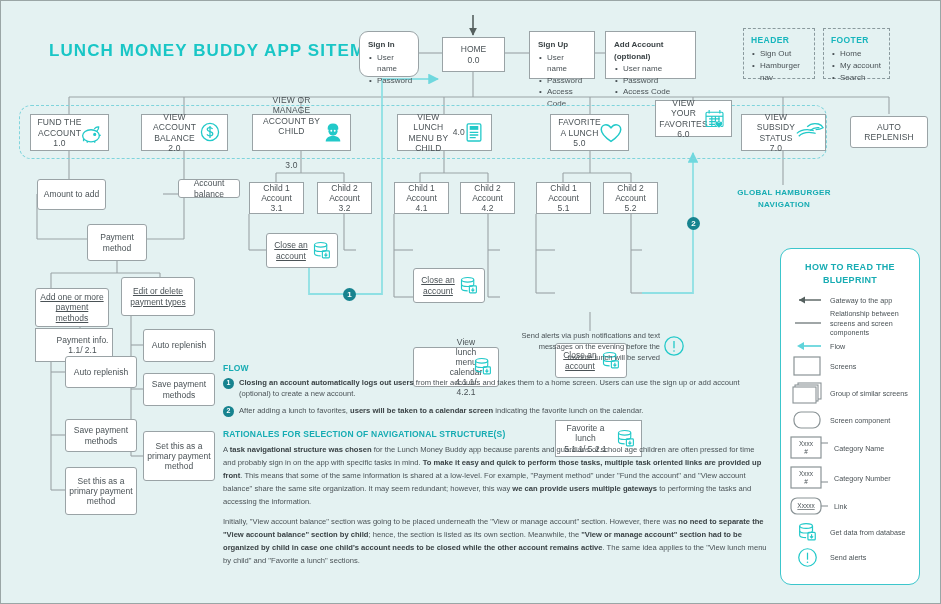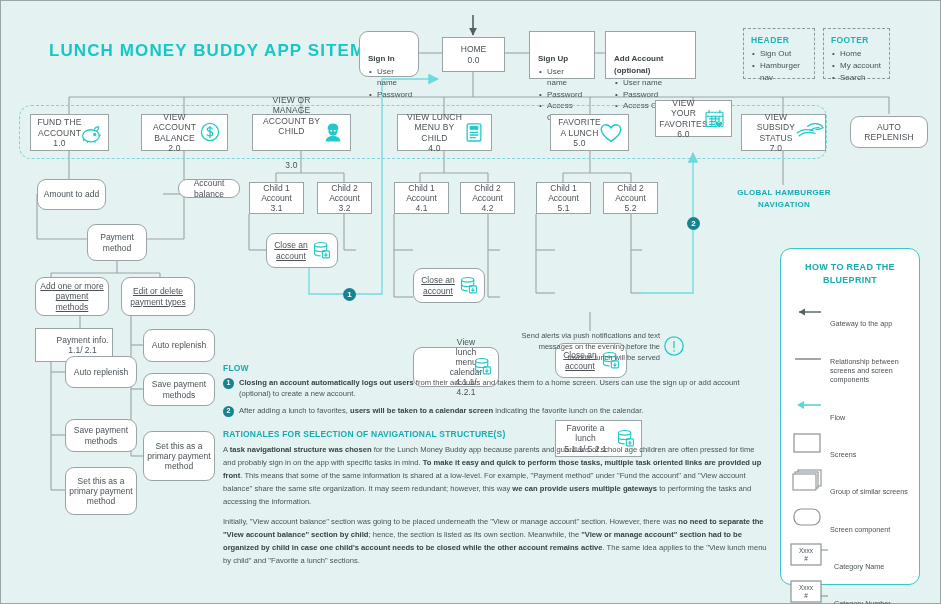--- a/index.html
+++ b/index.html
@@ -23,40 +23,40 @@
     position:absolute; left:48px; top:40px;
     font-size:17px; font-weight:bold; letter-spacing:1.1px;
     color:#19c6c6;
   }
 
   
   .node { position:absolute; background:#fff; border:1px solid #9aa3a6;
           display:flex; align-items:center; justify-content:center;
           text-align:center; line-height:1.18; color:#4a5256; }
   .rect { border-radius:0; }
-  .round { border-radius:9px; }
+  .round { border-radius:3px; }
   .stack::before, .stack::after {
     content:""; position:absolute; background:#fff; border:1px solid #9aa3a6; z-index:-1;
   }
   .stack::before { left:5px; top:5px; right:-5px; bottom:-5px; }
   .stack::after  { left:9px; top:9px; right:-9px; bottom:-9px; }
 
   .section-node { font-size:8.5px; letter-spacing:.15px; padding:4px 6px; }
   .section-node .txt { display:block; }
   .section-node .ico { position:absolute; right:4px; top:50%; transform:translateY(-50%); width:26px; height:26px; }
   .section-node.with-ico { padding-right:26px; }
 
   .small { font-size:8.5px; }
 
   .underline-link { text-decoration:underline; }
 
   .info-box { position:absolute; background:#fff; border:1px solid #9aa3a6;
               border-radius:9px; padding:5px 8px; font-size:8px; line-height:1.45; }
   .info-box.sq { border-radius:0; }
-  .info-box h4 { margin:16px 0 1px 0; font-size:8px; font-weight:bold; color:#3c4447; }
+  .info-box h4 { margin:2px 0 1px 0; font-size:8px; font-weight:bold; color:#3c4447; }
   .info-box ul { margin:0; padding-left:9px; list-style:none; }
   .info-box li { position:relative; }
   .info-box li::before { content:"\2022"; position:absolute; left:-8px; }
 
   .dashed-box { position:absolute; border:1px dashed #8a9a9e; background:transparent;
                 padding:5px 7px; font-size:8px; line-height:1.45; }
   .dashed-box h4 { margin:0 0 2px 0; font-size:8.5px; font-weight:bold;
                    letter-spacing:.4px; color:#17b6bd; }
   .dashed-box ul { margin:0; padding-left:9px; list-style:none; }
   .dashed-box li { position:relative; }
@@ -78,21 +78,21 @@
               background:#17838f; color:#fff; font-size:8px; font-weight:bold;
               display:flex; align-items:center; justify-content:center; }
 
   
   .legend { position:absolute; left:779px; top:247px; width:140px; height:337px;
             background:#fff; border:1.5px solid #3cc6cc; border-radius:11px; }
   .legend h3 { margin:0; padding:12px 6px 8px; text-align:center; font-size:9px;
                font-weight:bold; color:#17acb3; line-height:1.4; letter-spacing:.3px; }
   .legend-row { display:flex; align-items:center; gap:6px; padding:1px 9px; margin-bottom:2px; }
   .legend-sym { width:34px; flex:0 0 34px; display:flex; align-items:center; justify-content:center; }
-  .legend-txt { font-size:7.2px; line-height:1.3; color:#4a5256;margin-top:24px; }
+  .legend-txt { font-size:7.2px; line-height:1.3; color:#4a5256; }
 
   
   .textcol { position:absolute; left:222px; top:362px; width:545px; }
   .textcol h3 { margin:0 0 4px 0; font-size:8.5px; font-weight:bold; color:#17acb3; letter-spacing:.2px; }
   .textcol h3.second { margin-top:12px; }
   .flow-item { display:flex; gap:5px; margin-bottom:5px; font-size:7.6px; line-height:1.5; }
   .flow-num { flex:0 0 11px; width:11px; height:11px; border-radius:50%; background:#17838f;
               color:#fff; font-size:7px; font-weight:bold; display:flex; align-items:center;
               justify-content:center; margin-top:1px; }
   .para { font-size:7.6px; line-height:1.72; margin:0 0 7px 0; }
@@ -291,21 +291,21 @@
       <svg viewBox="0 0 28 28" width="24" height="24">
         <path d="M14 4c-4 0-6.2 2.2-6.2 5.4 0 1 .2 1.9.2 1.9h12c0-.1.2-.9.2-1.9C20.2 6.2 18 4 14 4z" fill="#22c9c9"></path>
         <circle cx="14" cy="13" r="5.3" fill="#22c9c9"></circle>
         <circle cx="12" cy="12.5" r="1.1" fill="#fff"></circle>
         <circle cx="16" cy="12.5" r="1.1" fill="#fff"></circle>
         <path d="M5.5 25c0-4 3.8-6.2 8.5-6.2s8.5 2.2 8.5 6.2z" fill="#22c9c9"></path>
       </svg>
     </span>
   </div>
 
-  <div class="node rect section-node with-ico stack" style="left:396px; top:113px; width:95px; height:37px; flex-direction:column;">
+  <div class="node rect section-node with-ico stack" style="left:396px; top:113px; width:95px; height:37px; flex-direction:row;">
     <span class="txt">VIEW LUNCH MENU BY CHILD</span>
     <span class="txt">4.0</span>
     <span class="ico">
       <svg viewBox="0 0 28 28" width="24" height="24" fill="none" stroke="#22c9c9" stroke-width="1.5">
         <rect x="6" y="4.5" width="16" height="20" rx="1.5"></rect>
         <rect x="9" y="7" width="10" height="4.5" fill="#22c9c9" stroke="none"></rect>
         <path d="M9 14.5h10M9 17.5h10M9 20.5h7"></path>
       </svg>
     </span>
   </div>
@@ -358,21 +358,21 @@
   </div>
 
   <div class="node round small" style="left:177px; top:178px; width:62px; height:19px; flex-direction:column;">
     <span>Account balance</span>
   </div>
 
   <div class="node round small" style="left:86px; top:223px; width:60px; height:37px; flex-direction:column;">
     <span>Payment method</span>
   </div>
 
-  <div class="node round small underline-link" style="left:34px; top:276px; width:74px; height:39px; flex-direction:column; padding:2px 3px;">
+  <div class="node round small underline-link" style="left:34px; top:287px; width:74px; height:39px; flex-direction:column; padding:2px 3px;">
     <span>Add one or more payment methods</span>
   </div>
 
   <div class="node round small underline-link" style="left:120px; top:276px; width:74px; height:39px; flex-direction:column; padding:0 3px;">
     <span>Edit or delete payment types</span>
   </div>
 
   <div class="node rect small" style="left:34px; top:327px; width:78px; height:34px; flex-direction:column;padding-left:17px;">
     <span>Payment info.</span>
     <span>1.1/ 2.1</span>

